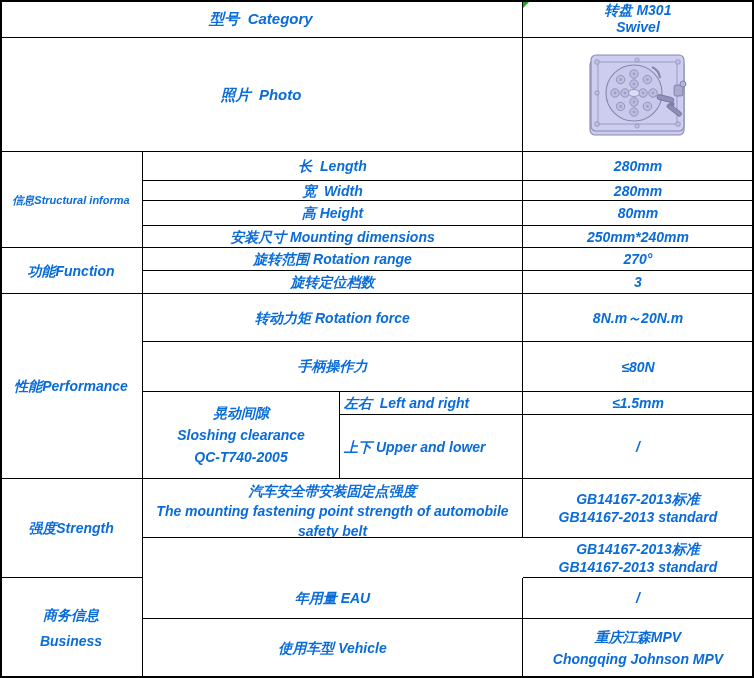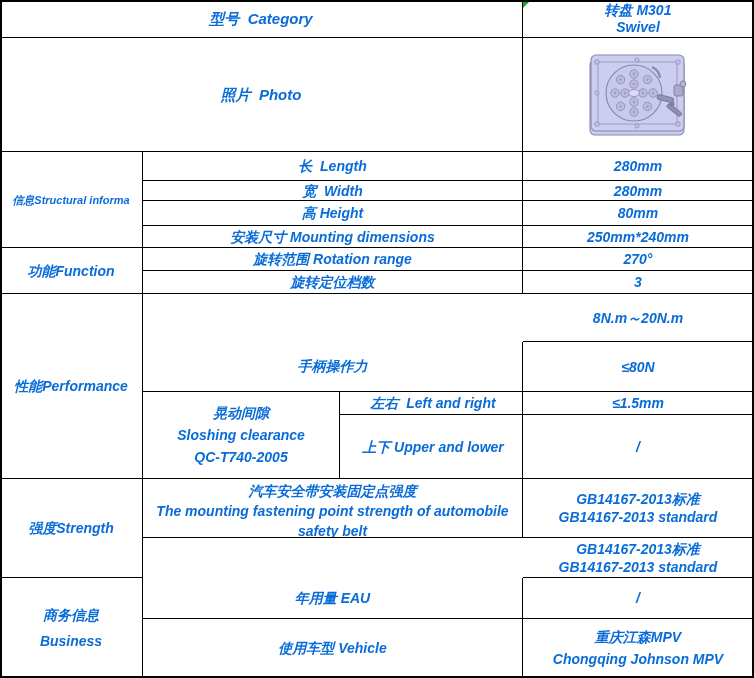--- a/index.html
+++ b/index.html
@@ -14,21 +14,21 @@
     font-style:italic;
   }
   .cell{
     position:relative;
     border-right:1px solid #000;border-bottom:1px solid #000;
     display:flex;flex-direction:column;align-items:center;justify-content:center;
     color:#0a6cd8;font-weight:700;font-size:14px;line-height:20px;
     text-align:center;overflow:hidden;white-space:pre-wrap;
   }
   .cell .ln{display:block;width:100%;}
-  .leftalign{align-items:flex-start;text-align:center;padding-left:4px;}
+  .leftalign{align-items:flex-start;text-align:left;padding-left:4px;}
   .topalign{justify-content:flex-start;padding-top:2px;}
   .nowrap{white-space:pre;}
   .fs13{font-size:13px;}
   .fs15{font-size:15px;}
   .lh17{line-height:17px;}
   .lh18{line-height:18px;}
   .lh22{line-height:22px;}
   .lh25{line-height:25px;}
   .lh26{line-height:26px;}
   .clipcell{white-space:pre;overflow:hidden;font-size:11px;}
@@ -154,20 +154,23 @@
     <div class="cell" style="grid-area:8/2/9/4">
       <span class="ln">旋转定位档数</span>
     </div>
     <div class="cell" style="grid-area:8/4/9/5">
       <span class="ln">3</span>
     </div>
 
     <div class="cell" style="grid-area:9/1/13/2">
       <span class="ln">性能Performance</span>
     </div>
+    <div class="cell" style="grid-area:9/2/10/4">
+      <span class="ln">转动力矩 Rotation force</span>
+    </div>
     <div class="cell" style="grid-area:9/4/10/5">
       <span class="ln">8N.m～20N.m</span>
     </div>
     <div class="cell lh25" style="grid-area:10/2/11/4">
       <span class="ln">手柄操作力</span>
     </div>
     <div class="cell" style="grid-area:10/4/11/5">
       <span class="ln">≤80N</span>
     </div>
     <div class="cell lh22" style="grid-area:11/2/13/3">

